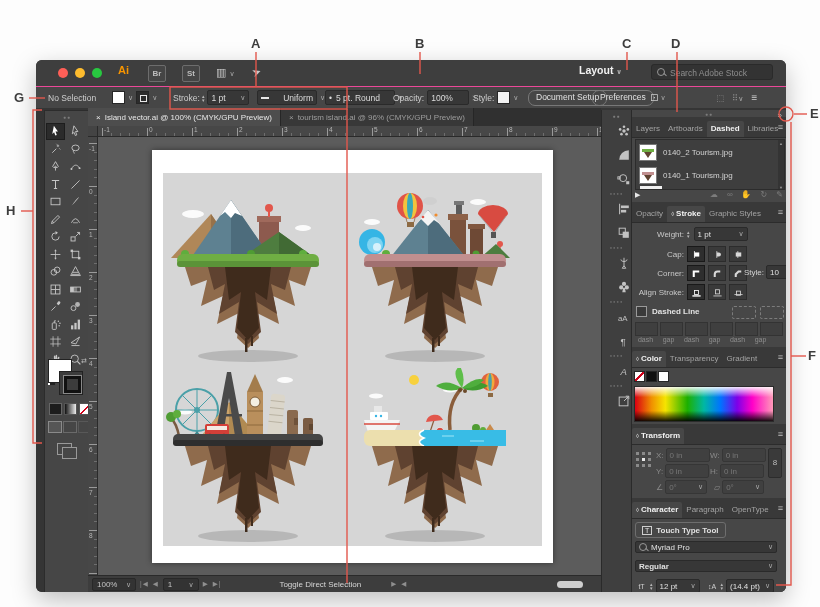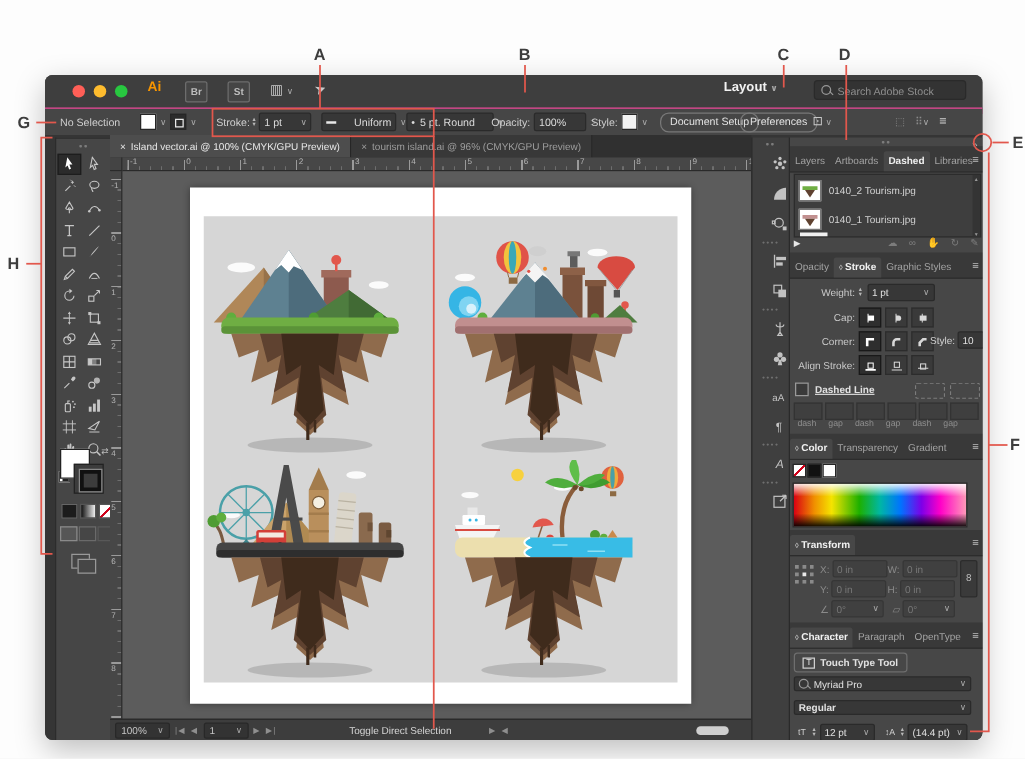--- a/index.html
+++ b/index.html
@@ -803,21 +803,21 @@
                 <rect x="5" y="3" width="6" height="6"></rect>
               </svg>
             </span>
           <span class="sqicon">
               <svg viewBox="0 0 16 14">
                 <path d="M2 10h12"></path>
                 <rect x="5" y="5" width="6" height="6"></rect>
               </svg>
             </span>
         </div>
-        <div class="prow" style="left:4px;top:196px;gap:5px;text-decoration:underline;">
+        <div class="prow" style="left:4px;top:196px;gap:5px;">
           <span style="width:9px;height:9px;border:1px solid #9a9a9a;background:#3a3a3a;display:inline-block;"></span>
           <span style="font-weight:bold;color:#e2e2e2;">Dashed Line</span>
         </div>
         <div class="prow" style="left:100px;top:196px;gap:4px;">
           <span class="dashbox"></span>
           <span class="dashbox"></span>
         </div>
         <div class="prow" style="left:3px;top:212px;gap:2px;">
           <span class="dash-inp"></span>
             <span class="dash-inp"></span>

